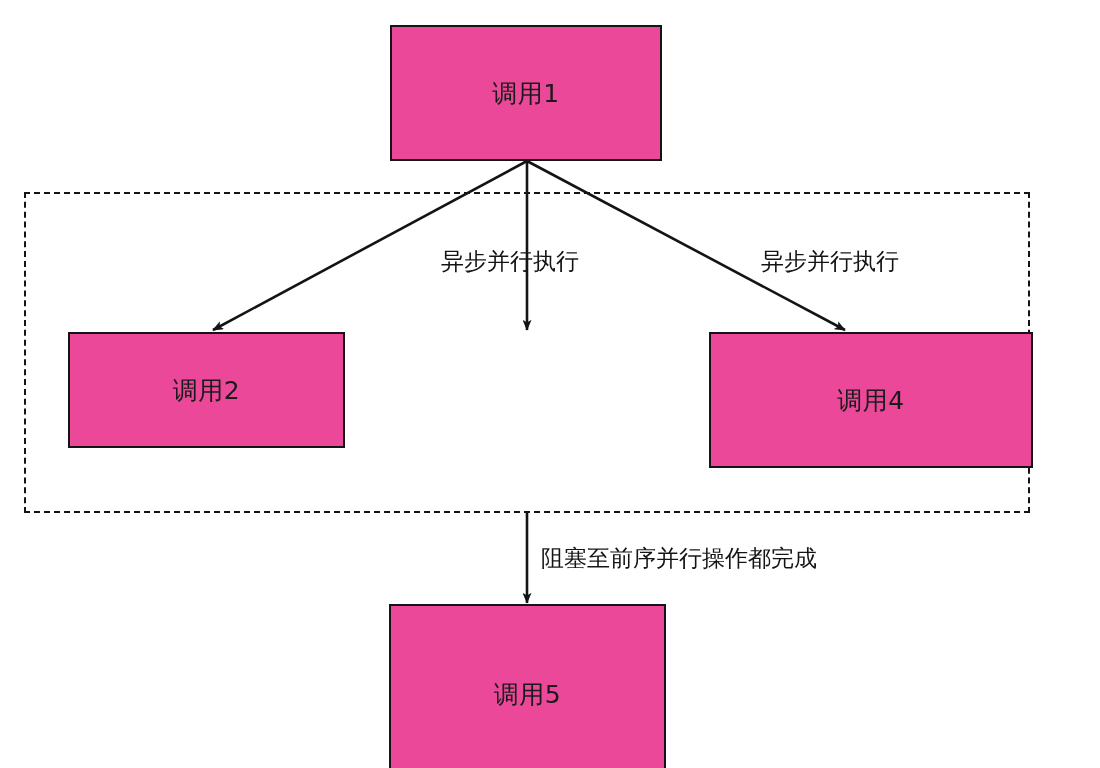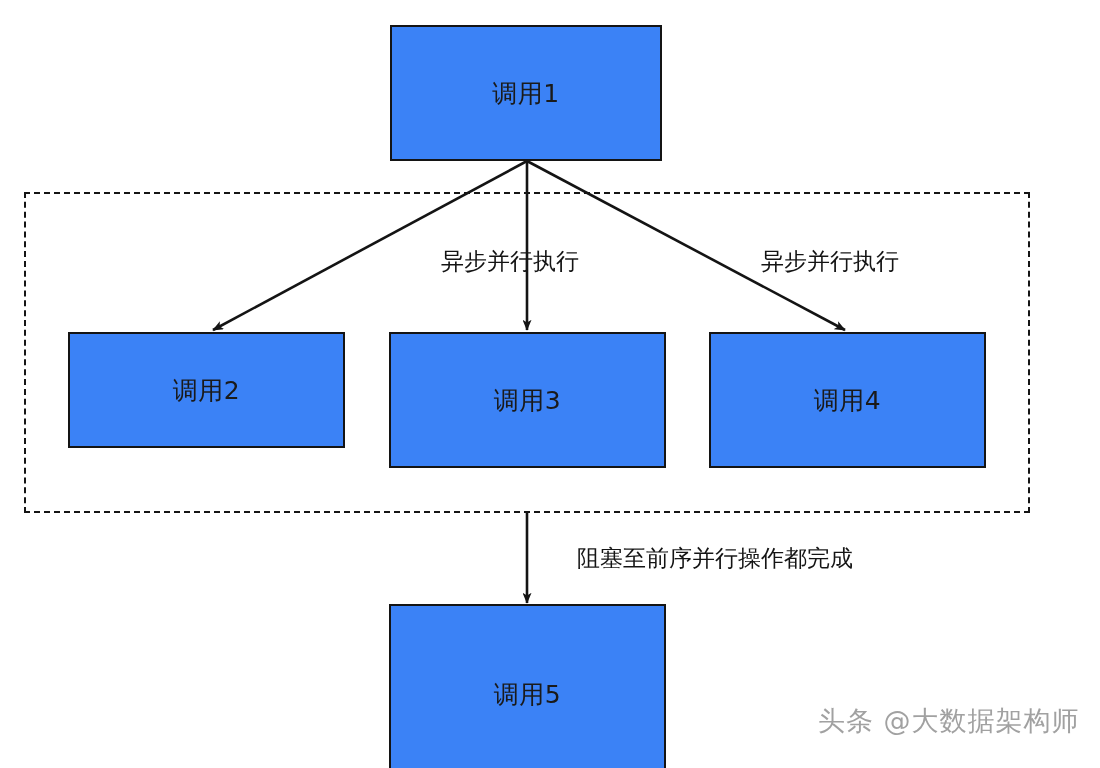--- a/index.html
+++ b/index.html
@@ -23,21 +23,21 @@
   #wire {
     position: absolute;
     left: 0;
     top: 0;
     width: 1100px;
     height: 768px;
   }
   .node {
     position: absolute;
     box-sizing: border-box;
-    background: #3b82f6;
+    background: #ec4899;
     border: 2.5px solid #141414;
     display: flex;
     align-items: center;
     justify-content: center;
   }
   .node-label {
     font-size: 25px;
     line-height: 1;
     letter-spacing: 0.5px;
     color: #1a1a1a;
@@ -92,33 +92,29 @@
   <div class="group-box" style="left:24px; top:192px; width:1006px; height:321px;"></div>
 
   <div class="node" style="left:390px; top:25px; width:272px; height:136px;">
     <span class="node-label">调用1</span>
   </div>
 
   <div class="node" style="left:68px; top:332px; width:277px; height:116px;">
     <span class="node-label">调用2</span>
   </div>
 
-  <div class="node" style="left:389px; top:332px; width:277px; height:136px;">
-    <span class="node-label">调用3</span>
-  </div>
 
-  <div class="node" style="left:709px; top:332px; width:277px; height:136px;">
+  <div class="node" style="left:709px; top:332px; width:324px; height:136px;">
     <span class="node-label">调用4</span>
   </div>
 
   <div class="node" style="left:389px; top:604px; width:277px; height:180px;">
     <span class="node-label">调用5</span>
   </div>
 
   <div class="edge-label" style="left:441px; top:250px;">异步并行执行</div>
 
   <div class="edge-label" style="left:761px; top:250px;">异步并行执行</div>
 
-  <div class="edge-label" style="left:541px; top:547px;margin-left:36px;">阻塞至前序并行操作都完成</div>
+  <div class="edge-label" style="left:541px; top:547px;">阻塞至前序并行操作都完成</div>
 
-  <div id="watermark" style="left:818px; top:707px;">头条 @大数据架构师</div>
 
 </div>
 
 </body></html>

